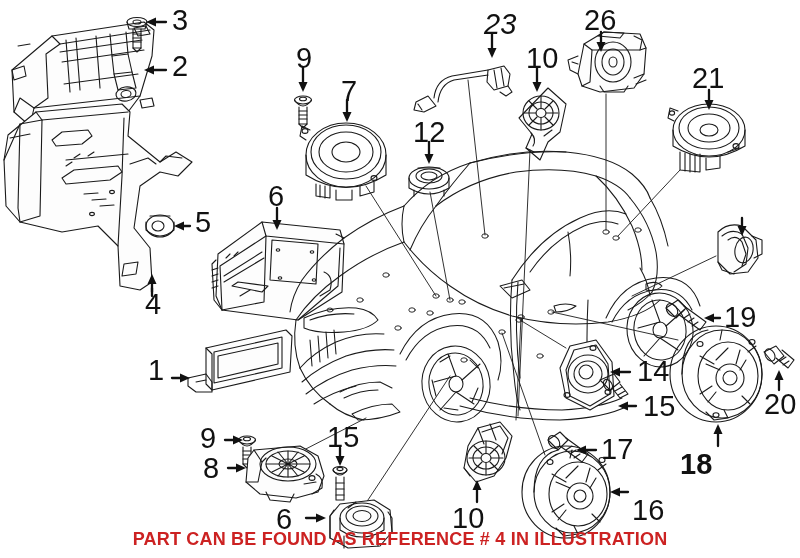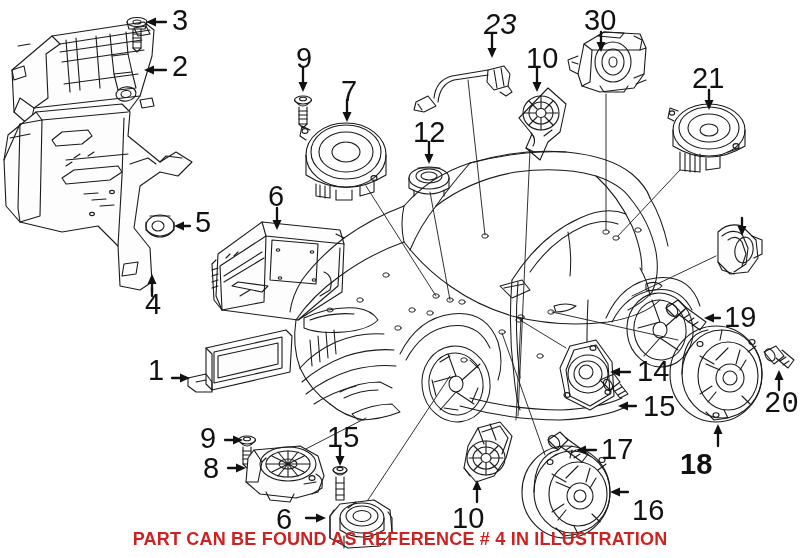--- a/index.html
+++ b/index.html
@@ -599,20 +599,20 @@
   <div class="callout-label" style="left:768px; top:194px;margin-left:32px;">11</div>
   <div class="callout-label" style="left:413px; top:118px;text-align:right;">12</div>
   <div class="callout-label" style="left:276px; top:505px;">6</div>
   <div class="callout-label" style="left:637px; top:357px;">14</div>
   <div class="callout-label" style="left:643px; top:392px;">15</div>
   <div class="callout-label" style="left:327px; top:423px;">15</div>
   <div class="callout-label" style="left:632px; top:496px;">16</div>
   <div class="callout-label" style="left:601px; top:435px;">17</div>
   <div class="callout-label" style="left:680px; top:450px;font-weight:bold;">18</div>
   <div class="callout-label" style="left:724px; top:303px;">19</div>
-  <div class="callout-label" style="left:764px; top:390px;font-family:Liberation Mono, monospace;">20</div>
+  <div class="callout-label" style="left:764px; top:390px;">20</div>
   <div class="callout-label" style="left:692px; top:64px;">21</div>
-  <div class="callout-label" style="left:584px; top:6px;">30</div>
+  <div class="callout-label" style="left:584px; top:6px;">26</div>
   <div class="callout-label" style="left:484px; top:10px;font-style:italic;">23</div>
 
   <div id="footer-note">PART CAN BE FOUND AS REFERENCE # 4 IN ILLUSTRATION</div>
 
 </div>
 
 </body></html>

